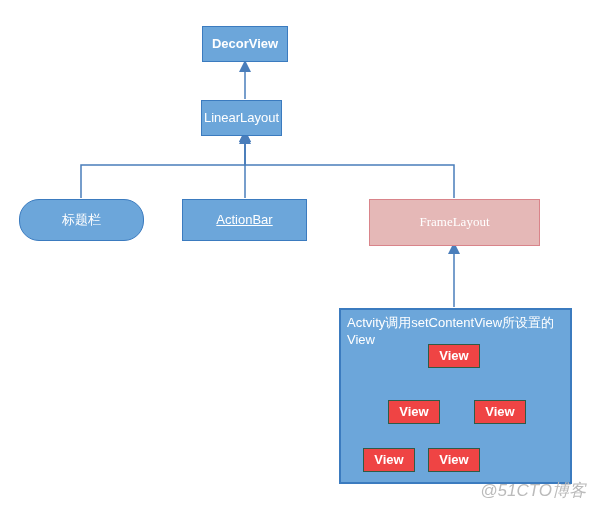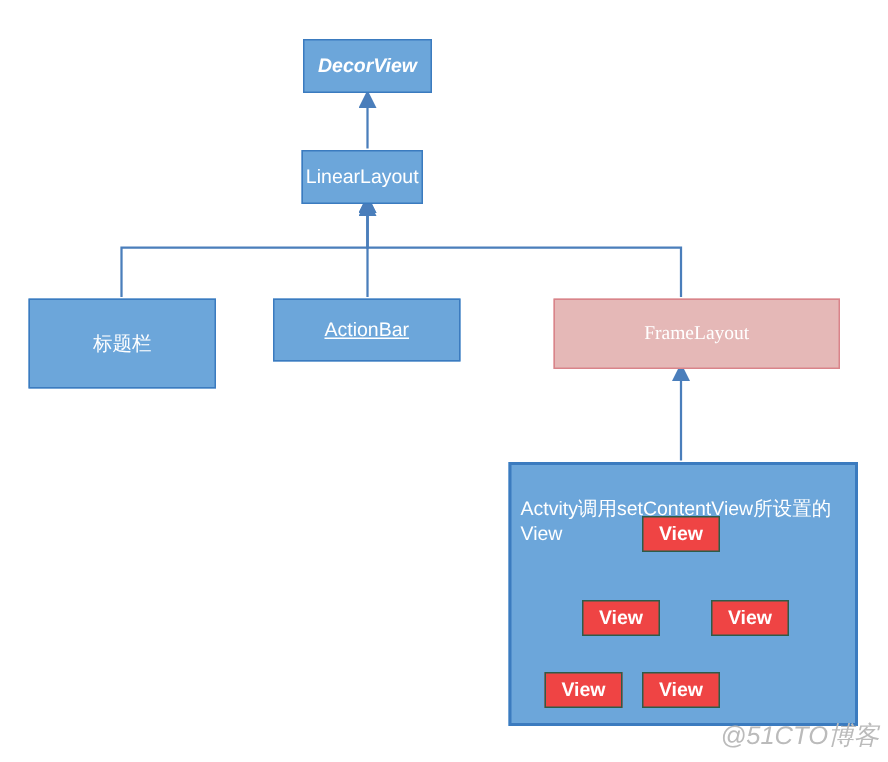--- a/index.html
+++ b/index.html
@@ -41,21 +41,21 @@
     background: #ef4444;
     border: 1px solid #2D5C48;
     font-weight: bold;
   }
   .panel {
     position: absolute;
     background: #6CA6DA;
     border: 2px solid #3B7BBF;
     color: #fff;
     font-size: 13px;
-    padding: 20px 6px;
+    padding: 4px 6px;
   }
   .panel-title { text-align: left; }
   .serif { font-family: "Times New Roman", serif; }
   .watermark {
     position: absolute;
     right: 6px;
     bottom: 6px;
     color: #bbb;
     font-size: 17px;
     font-style: italic;
@@ -83,37 +83,37 @@
 
   <polyline points="414,400 414,384 454,384 454,370" fill="none" stroke="#4A7EBB" stroke-width="1.5" marker-end="url(#arrow)"></polyline>
 
   <polyline points="500,400 500,384 454,384 454,370" fill="none" stroke="#4A7EBB" stroke-width="1.5" marker-end="url(#arrow)"></polyline>
 
   <polyline points="389,448 389,437 414,437 414,427" fill="none" stroke="#4A7EBB" stroke-width="1.5" marker-end="url(#arrow)"></polyline>
 
   <polyline points="454,448 454,437 414,437 414,427" fill="none" stroke="#4A7EBB" stroke-width="1.5" marker-end="url(#arrow)"></polyline>
 </svg>
 
-<div class="node blue" style="left:202px; top:26px; width:86px; height:36px; font-weight:bold;font-style:italic;">
+<div class="node blue" style="left:202px; top:26px; width:86px; height:36px; font-weight:bold;">
   <span>DecorView</span>
 </div>
 
 <div class="node blue" style="left:201px; top:100px; width:81px; height:36px;">
   <span>LinearLayout</span>
 </div>
 
-<div class="node blue" style="left:19px; top:199px; width:125px; height:60px;">
+<div class="node blue" style="left:19px; top:199px; width:125px; height:42px;border-radius:20px;">
   <span>标题栏</span>
 </div>
 
 <div class="node blue" style="left:182px; top:199px; width:125px; height:42px;text-decoration:underline;">
   <span>ActionBar</span>
 </div>
 
-<div class="node pink" style="left:369px; top:199px; width:191px; height:47px;">
+<div class="node pink" style="left:369px; top:199px; width:171px; height:47px;">
   <span class="serif" style="font-size:13px;">FrameLayout</span>
 </div>
 
 <div class="panel" style="left:339px; top:308px; width:233px; height:176px;">
   <div class="panel-title">Actvity调用setContentView所设置的View</div>
 </div>
 
 <div class="node green" style="left:428px; top:344px; width:52px; height:24px;">
   <span>View</span>
 </div>

